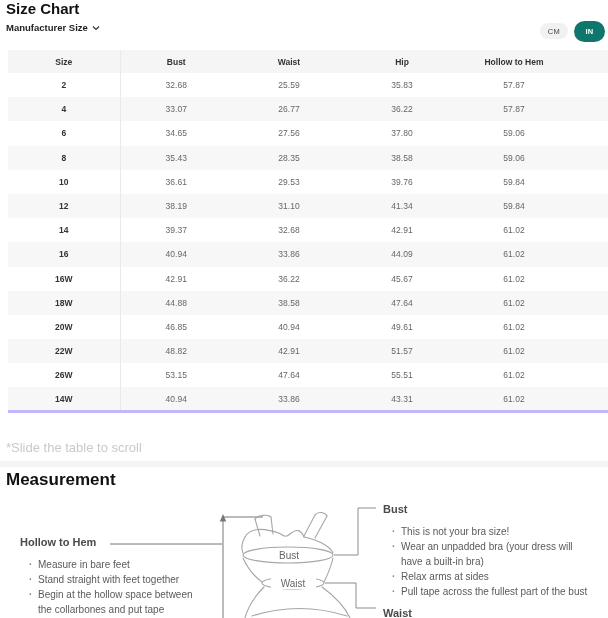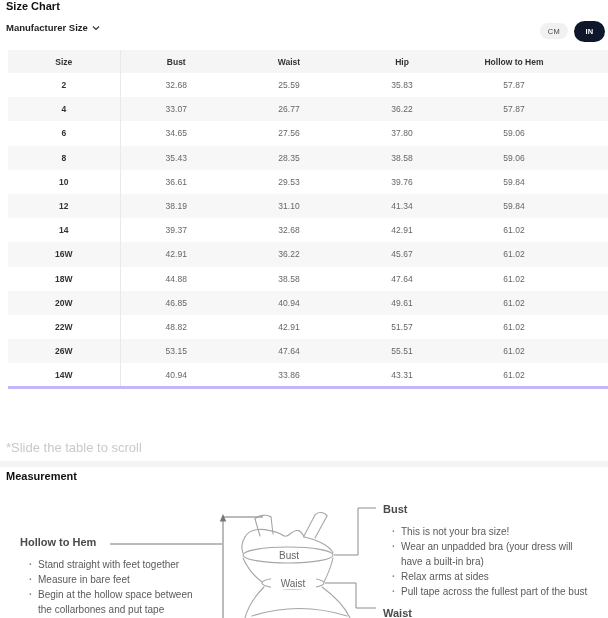--- a/index.html
+++ b/index.html
@@ -2,34 +2,34 @@
 <html><head>
 <meta charset="utf-8">
 <style>
   * { box-sizing: border-box; }
   html,body { margin:0; padding:0; }
   body {
     width:608px; height:618px; overflow:hidden; position:relative;
     background:#fff; color:#222;
     font-family:"Liberation Sans", sans-serif;
   }
-  .page-title { position:absolute; left:6px; top:0; font-size:11px; font-weight:bold; color:#111; }
+  .page-title { position:absolute; left:6px; top:0; font-size:15px; font-weight:bold; color:#111; }
   .mfr-size {
     position:absolute; left:6px; top:22px; display:flex; align-items:center; gap:4px;
     font-size:9.5px; font-weight:bold; color:#1e1e1e; cursor:pointer;
   }
   .mfr-size svg { display:block; }
   .unit-toggle { position:absolute; right:3px; top:17px; height:28px; display:flex; align-items:center; gap:6px; }
   .pill {
     display:flex; align-items:center; justify-content:center;
     width:28px; height:16px; border-radius:8px; background:#f1f1f1;
     font-size:7.5px; color:#444; letter-spacing:.3px; cursor:pointer; border:none;
     font-family:"Liberation Sans", sans-serif;
   }
-  .pill.active { width:31px; height:21px; border-radius:11px; background:#0f172a; color:#fff; font-weight:bold; }
+  .pill.active { width:31px; height:21px; border-radius:11px; background:#0f766e; color:#fff; font-weight:bold; }
 
   table.size-chart {
     position:absolute; left:8px; top:50px; width:600px;
     border-collapse:collapse; table-layout:fixed;
   }
   .size-chart col.c0 { width:112px; } .size-chart col.c1 { width:112px; }
   .size-chart col.c2 { width:114px; } .size-chart col.c3 { width:112px; }
   .size-chart col.c4 { width:150px; }
   .size-chart th {
     height:23px; background:#f5f5f5; font-size:8.5px; font-weight:bold; color:#333;
@@ -39,21 +39,21 @@
     height:24.2px; font-size:8.5px; color:#666; text-align:center; padding:0;
   }
   .size-chart th:last-child, .size-chart td:last-child { padding-right:38px; }
   .size-chart th:first-child, .size-chart td:first-child { border-right:1px solid #e9e9e9; }
   .size-chart td:first-child { font-weight:bold; color:#333; }
   .size-chart tbody tr:nth-child(even) { background:#f7f7f7; }
   .size-chart tbody tr:last-child td { border-bottom:3px solid #c4b5fd; }
 
   .footnote { position:absolute; left:6px; top:440px; font-size:13px; color:#c9c9c9; }
   .section-divider { position:absolute; left:0; top:461px; width:608px; height:6px; background:#f4f4f4; }
-  .measure-title { position:absolute; left:6px; top:470px; font-size:11px; font-weight:bold; color:#111; }
+  .measure-title { position:absolute; left:6px; top:470px; font-size:17px; font-weight:bold; color:#111; }
 
   .diagram-svg { position:absolute; left:0; top:490px; }
   .diagram-svg text { font-family:"Liberation Sans", sans-serif; font-size:10px; fill:#666; }
 
   .instr { position:absolute; }
   .instr-left { left:20px; top:536px; width:186px; }
   .instr-right { left:383px; top:503px; width:222px; }
   .instr h4 { margin:0 0 2px 0; font-size:11px; font-weight:bold; color:#4a4a4a; line-height:13px; }
   .instr h4.gap-top { margin-top:7px; }
   .instr ul { margin:8px; padding:0; list-style:none; }
@@ -142,20 +142,27 @@
         <td>59.84</td>
       </tr>
       <tr>
         <td>14</td>
         <td>39.37</td>
         <td>32.68</td>
         <td>42.91</td>
         <td>61.02</td>
       </tr>
       <tr>
+        <td>16</td>
+        <td>40.94</td>
+        <td>33.86</td>
+        <td>44.09</td>
+        <td>61.02</td>
+      </tr>
+      <tr>
         <td>16W</td>
         <td>42.91</td>
         <td>36.22</td>
         <td>45.67</td>
         <td>61.02</td>
       </tr>
       <tr>
         <td>18W</td>
         <td>44.88</td>
         <td>38.58</td>
@@ -244,22 +251,22 @@
 
   <rect x="273" y="58" width="33" height="13" fill="#ffffff"></rect>
   <text x="289" y="69" text-anchor="middle">Bust</text>
   <rect x="271" y="86" width="45" height="13" fill="#ffffff"></rect>
   <text x="293" y="97" text-anchor="middle">Waist</text>
 </svg>
 
 <div class="instr instr-left">
   <h4>Hollow to Hem</h4>
   <ul>
+      <li>Measure in bare feet</li>
       <li>Stand straight with feet together</li>
-      <li>Measure in bare feet</li>
       <li>Begin at the hollow space between the collarbones and put tape straight down to the floor</li>
     </ul>
 </div>
 
 <div class="instr instr-right">
   <h4>Bust</h4>
   <ul>
       <li>This is not your bra size!</li>
       <li>Wear an unpadded bra (your dress will have a built-in bra)</li>
       <li>Relax arms at sides</li>

